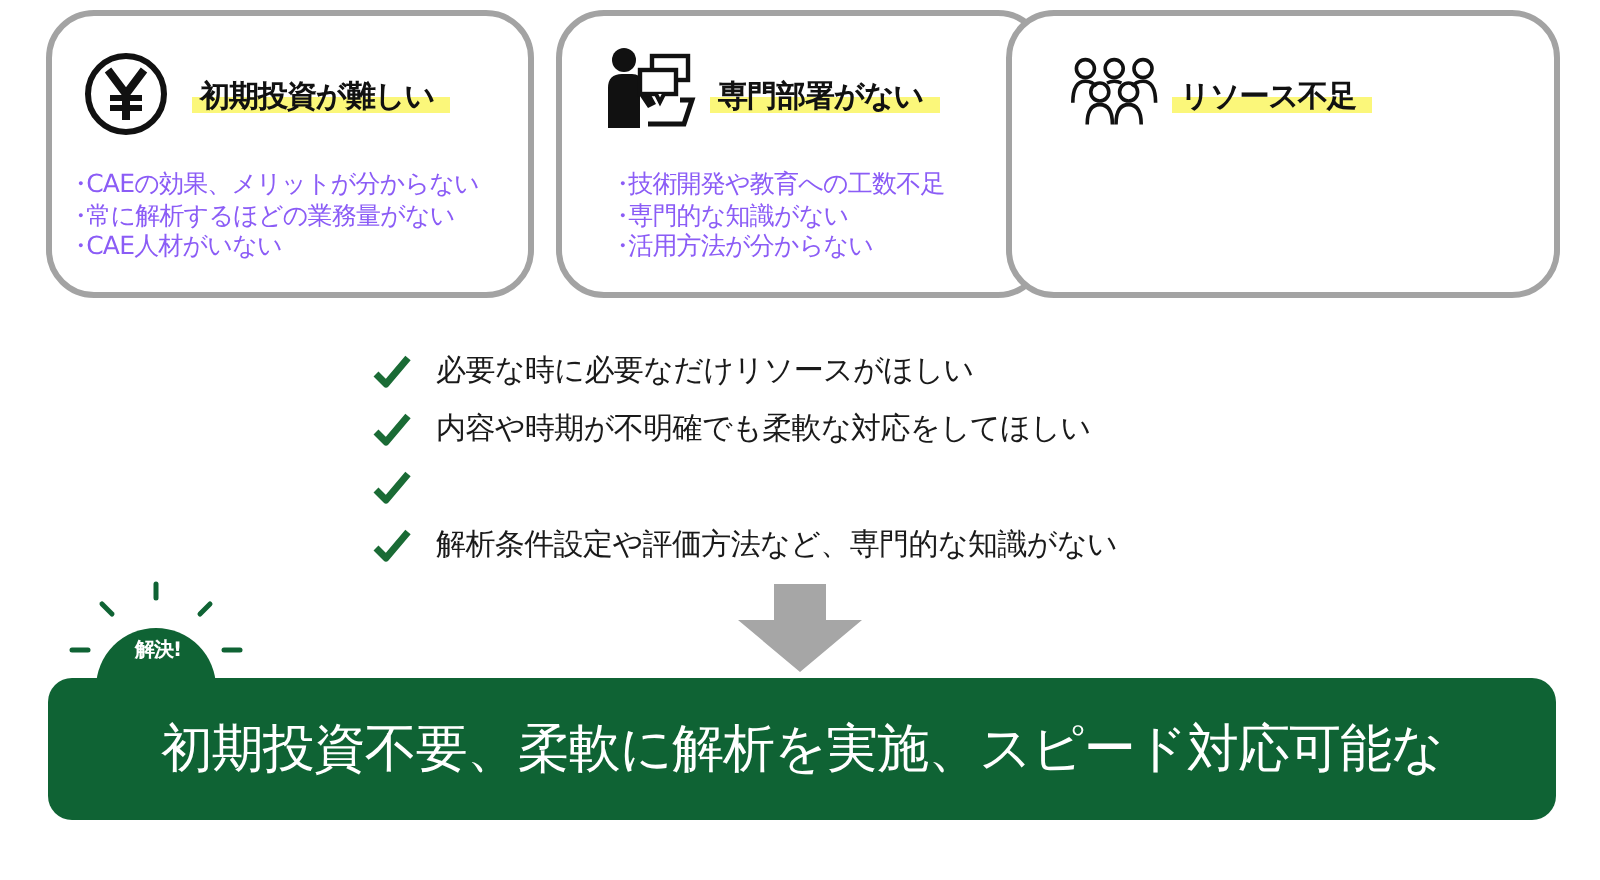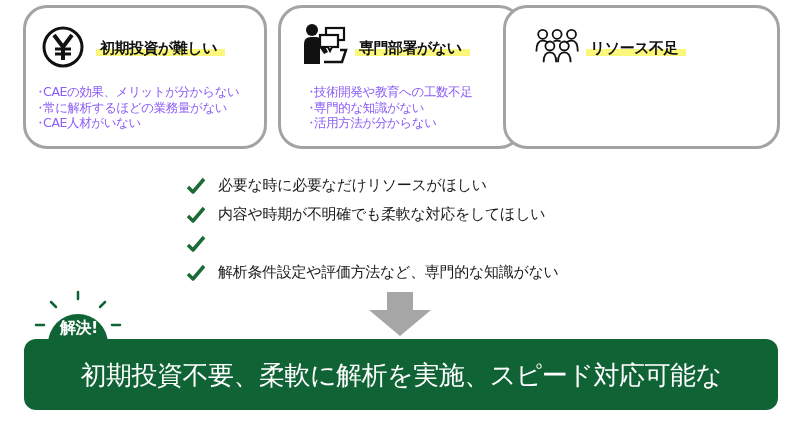--- a/index.html
+++ b/index.html
@@ -24,21 +24,21 @@
 
   .needs { position: absolute; left: 186px; top: 171px; margin: 0; padding: 0; list-style: none; }
   .needs li { height: 29px; display: flex; align-items: center; font-size: 15px; letter-spacing: -0.3px; white-space: nowrap; color: #1a1a1a; }
   .needs .check { width: 20px; height: 18px; margin-right: 12px; flex: 0 0 auto; }
 
   .arrow { position: absolute; left: 369px; top: 292px; width: 62px; height: 44px; }
 
   .sun { position: absolute; left: 30px; top: 288px; width: 100px; height: 56px; }
   .sun-label {
     position: absolute; left: 52px; top: 318px; width: 54px; text-align: center;
-    color: #fff; font-size: 16px; font-weight: bold; letter-spacing: -0.5px;
+    color: #fff; font-size: 10px; font-weight: bold; letter-spacing: -0.5px;
   }
   .result {
     position: absolute; left: 24px; top: 339px; width: 754px; height: 71px; box-sizing: border-box;
     background: #0f6334; border-radius: 12px; color: #fff; text-align: center;
     display: flex; flex-direction: column; justify-content: center; align-items: center;
   }
   .result .line { font-size: 26px; line-height: 36px; letter-spacing: -0.5px; white-space: nowrap; }
 </style>
 </head>
 <body>

